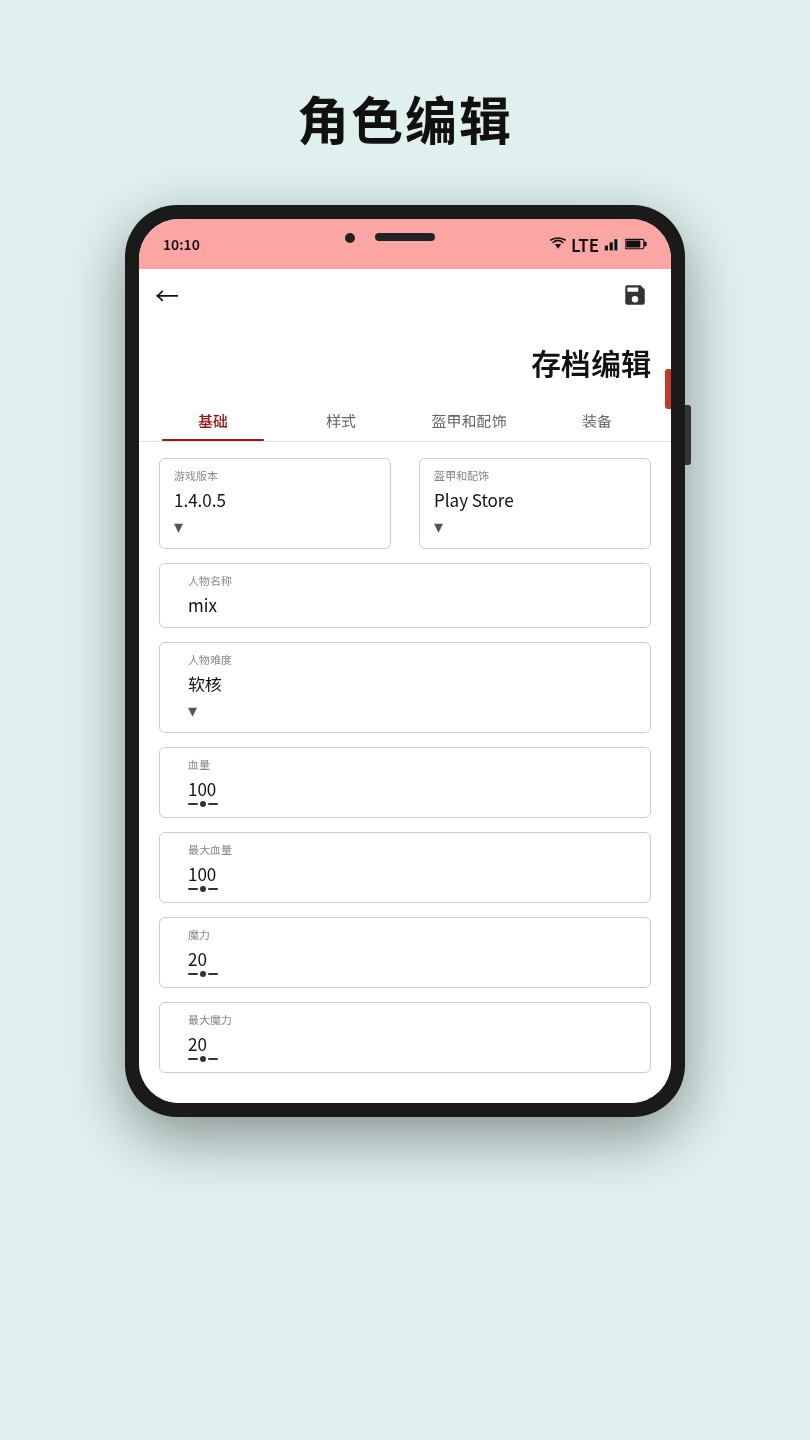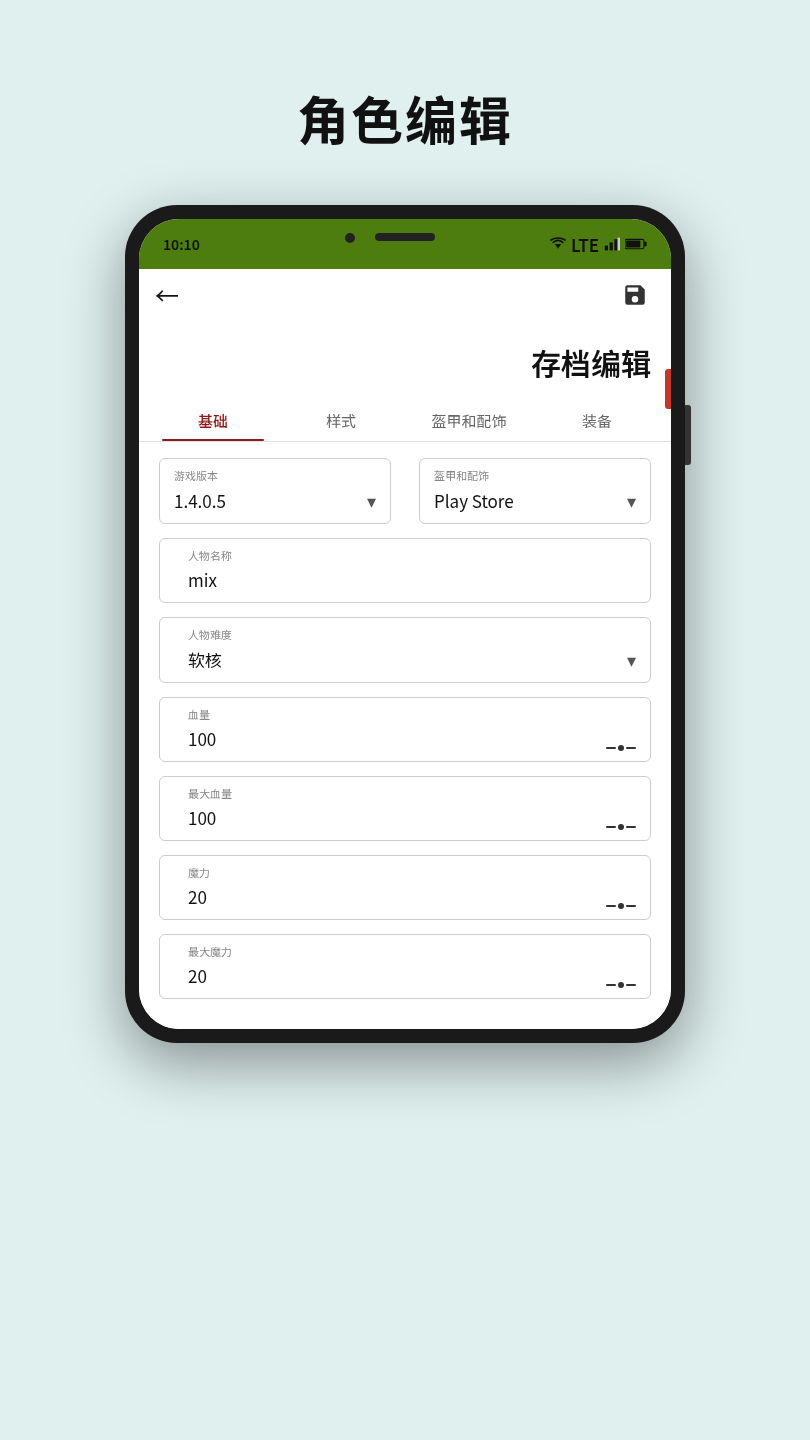--- a/index.html
+++ b/index.html
@@ -48,21 +48,21 @@
     
     .phone-screen {
       background: #fff;
       border-radius: 40px;
       overflow: hidden;
       position: relative;
     }
 
     
     .phone-top-bar {
-      background: #4d7c0f;
+      background: #fca5a5;
       height: 50px;
       display: flex;
       align-items: center;
       justify-content: space-between;
       padding: 0 24px;
       position: relative;
     }
 
     .phone-top-bar::before {
       content: '';
@@ -221,22 +221,23 @@
     }
 
     .field-value {
       font-size: 17px;
       color: #111;
       font-weight: 400;
     }
 
     .field-row {
       display: flex;
-      align-items: flex-end;
+      align-items: flex-start;
       justify-content: space-between;
+      flex-direction: column;
     }
 
     .dropdown-arrow {
       font-size: 18px;
       color: #555;
     }
 
     .stepper-line {
       display: flex;
       align-items: center;

